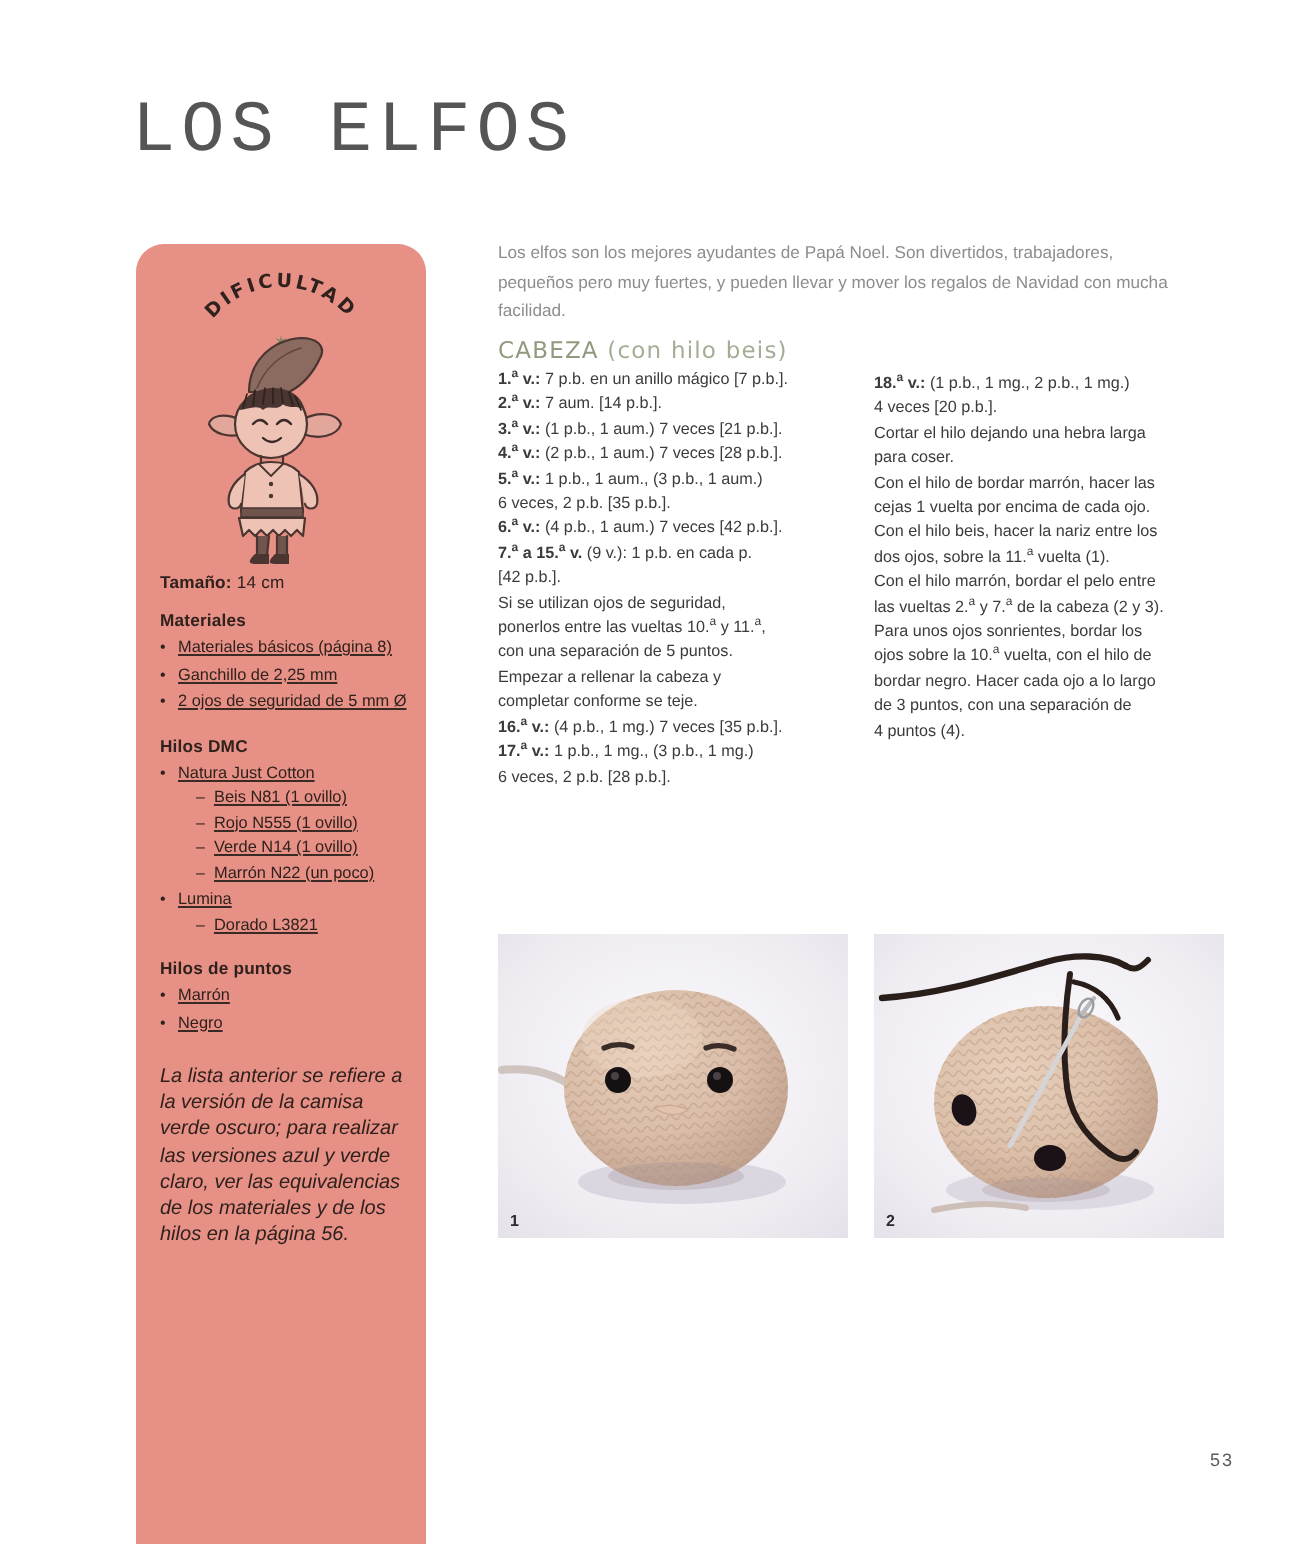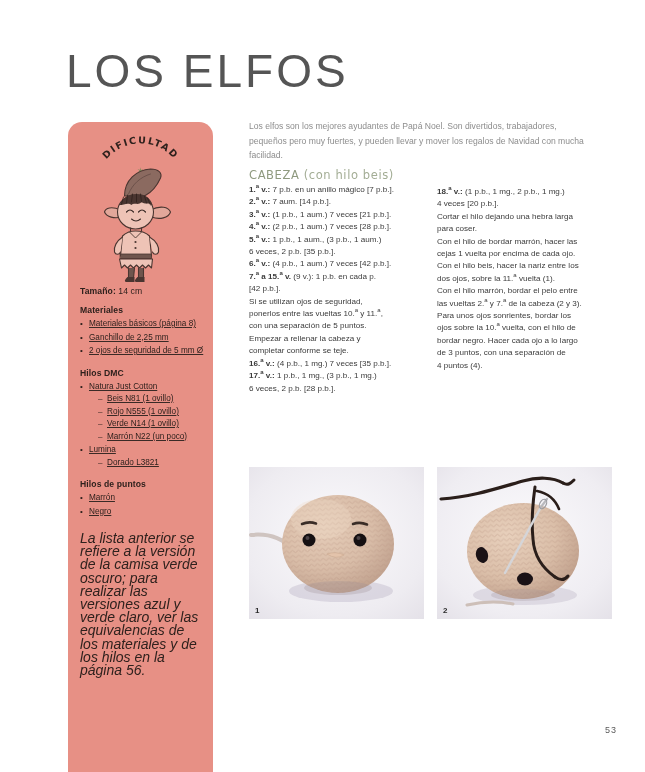--- a/index.html
+++ b/index.html
@@ -9,25 +9,25 @@
     font-family:"Liberation Sans", sans-serif;
     color:#3b3b3b;
     overflow:hidden;
     position:relative;
   }
   .page{position:absolute;left:0;top:0;width:645px;height:772px;background:#fff;}
 
   
   .page-title{
     position:absolute;left:66px;top:48px;
-    font-size:46px;
+    font-size:36px;
     letter-spacing:3.0px;
     font-weight:300;
     color:#555;
-    font-family:Liberation Sans, sans-serif;
+    font-family:Liberation Mono, monospace;
     line-height:1;
   }
 
   
   .sidebar{
     position:absolute;left:68px;top:122px;width:145px;height:650px;
     background:#e79085;
     border-top-left-radius:14px;border-top-right-radius:14px;
     color:#3a2a26;
   }
@@ -59,21 +59,21 @@
   }
   ul.sub-list{list-style:none;margin:0 0 0 9px;padding:0;}
   ul.sub-list li{
     position:relative;padding-left:9px;font-size:8.2px;line-height:12.5px;margin:0;
     color:#2f211d;
   }
   ul.sub-list li:before{
     content:"–";position:absolute;left:0;top:0;font-size:8px;
   }
   .side-note{
-    margin-top:14px;font-style:italic;font-size:14px;line-height:13.2px;color:#2f211d;
+    margin-top:14px;font-style:italic;font-size:10px;line-height:13.2px;color:#2f211d;
   }
 
   
   .intro{
     position:absolute;left:249px;top:119px;width:339px;
     font-size:8.6px;line-height:14.6px;color:#8d8d8d;
   }
   .col-left{position:absolute;left:249px;top:168px;width:175px;}
   .col-right{position:absolute;left:437px;top:186px;width:160px;}
   .sec-title{

